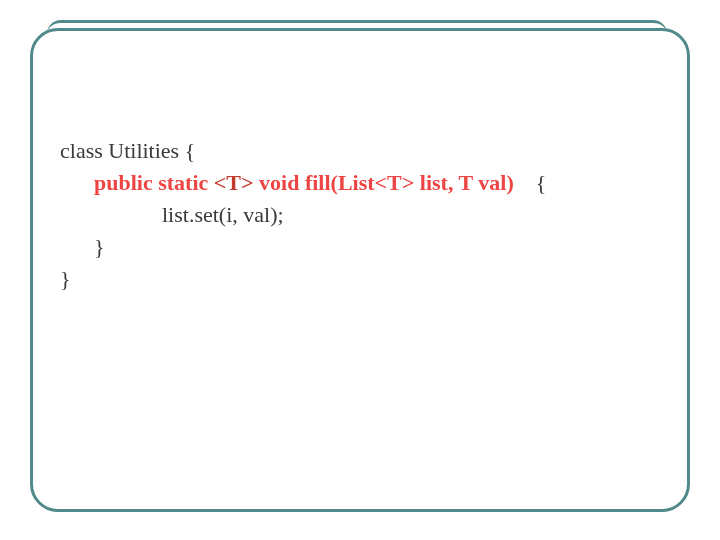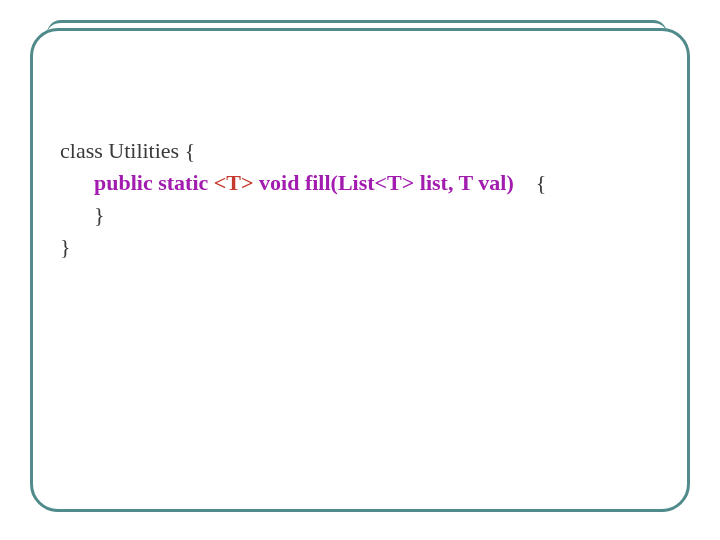--- a/index.html
+++ b/index.html
@@ -48,30 +48,31 @@
       left: 60px;
       top: 135px;
       font-size: 22px;
       line-height: 1.45;
       color: #3a3a3a;
       white-space: nowrap;
     }
     .indent-1 { padding-left: 34px; }
     .indent-2 { padding-left: 68px; }
     .indent-3 { padding-left: 102px; }
-    .bold { font-weight: bold; color: #a21caf; }
+    .bold { font-weight: bold; color: #ef4444; }
     .red { color: #c43a2e; }
   </style>
 </head>
 <body>
 
 <div class="tab-bar"></div>
 <div class="tab-left"></div>
 <div class="outer-frame"></div>
 
 <div class="code-block">
   <div>class Utilities {</div>
   <div class="indent-1">
     <span class="bold">public static </span><span class="bold red">&lt;T&gt;</span><span class="bold"> void fill(List&lt;T&gt; list, T val)</span><span>&nbsp;&nbsp;&nbsp;&nbsp;</span><span>{</span>
   </div>
+  <div class="indent-3">list.set(i, val);</div>
   <div class="indent-1">}</div>
   <div>}</div>
 </div>
 
 </body></html>

